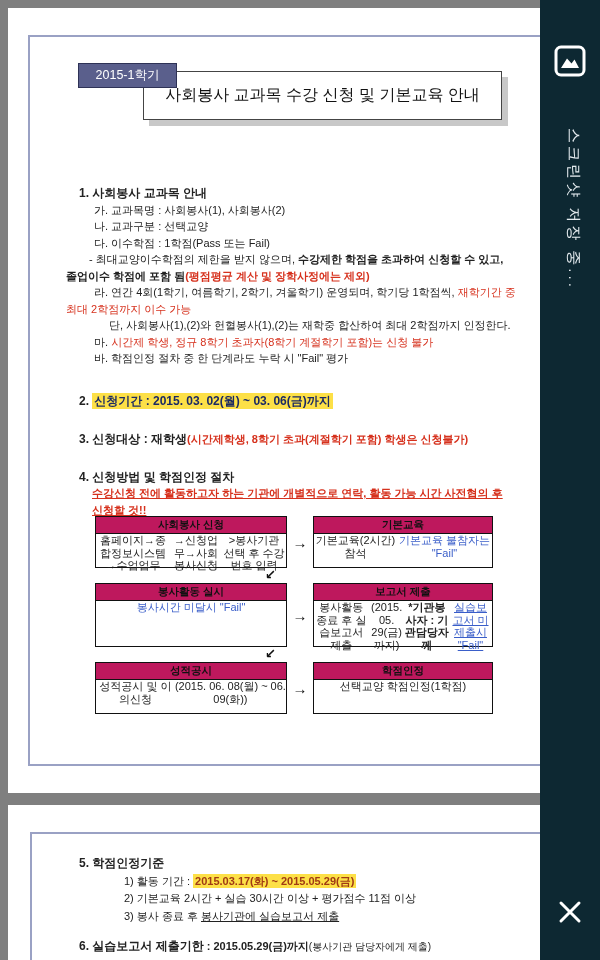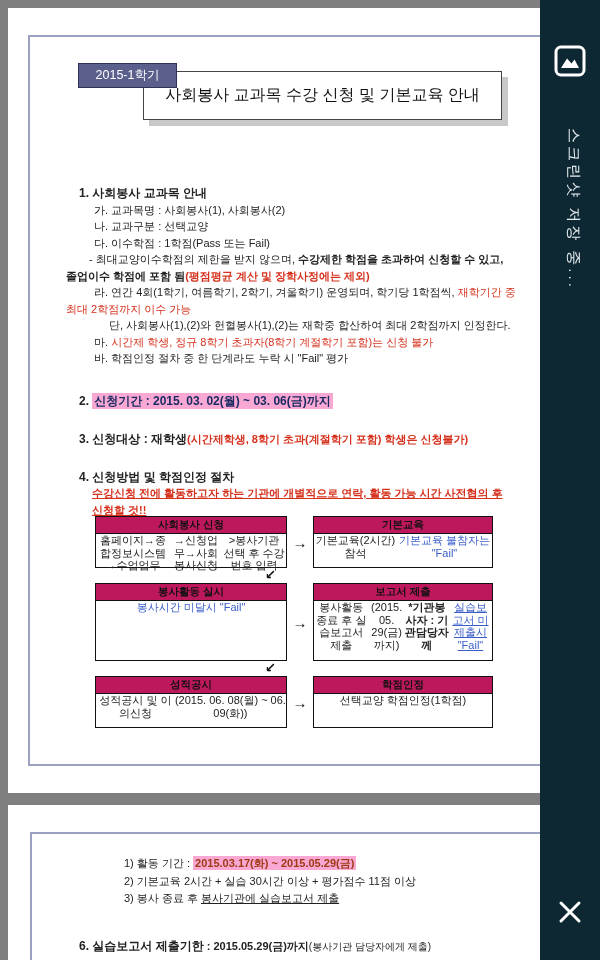--- a/index.html
+++ b/index.html
@@ -33,32 +33,32 @@
   #p2list{top:50px;line-height:17.5px;}
   #p2s6{top:133px;}
 
   
   .b{font-weight:bold;}
   .h{font-weight:bold;font-size:12px;}
   .r{color:#d6311d;}
   .bl{color:#3a5ec9;}
   .nv{color:#1c2a63;}
   .mr{color:#a03a14;}
-  .hl{background:#f9a8d4;padding:1px 2px;}
+  .hl{background:#fde047;padding:1px 2px;}
   .u{text-decoration:underline;}
   .sm{font-size:10px;}
 
   
   #flow{position:absolute;left:87px;top:508px;width:400px;}
   .frow{display:flex;align-items:stretch;}
   .fbox{border:1.6px solid #111;background:#fff;display:flex;flex-direction:column;box-sizing:border-box;}
   .frow .fbox:first-child{width:192px;}
   .frow .fbox:last-child{width:180px;}
   .r0 .fbox{height:52px;}
-  .r1 .fbox{height:78px;}
+  .r1 .fbox{height:64px;}
   .r2 .fbox{height:52px;}
   .harrow{width:26px;display:flex;align-items:center;justify-content:center;
           font-size:15px;font-weight:bold;color:#111;}
   .diag{height:15px;line-height:14px;padding-left:170px;font-size:13px;font-weight:bold;color:#111;}
   .fhead{background:#be185d;border-bottom:1.6px solid #111;font-weight:bold;font-size:10.5px;
          text-align:center;padding:1px 0;color:#111;}
   .fbody{flex:1;display:flex;flex-direction:row;justify-content:center;
          font-size:11px;line-height:12.5px;text-align:center;color:#222;}
 
   
@@ -163,20 +163,21 @@
                 <div><span>선택교양 학점인정(1학점)</span></div>
               </div>
             </div>
           </div>
         </div>
     </div>
 
     <div class="page page2">
       <div class="frame frame2"></div>
       <div class="tblock" id="p2list">
+          <div class="line" style="padding-left: 13px;"><span class="h">5. 학점인정기준</span></div>
           <div class="line" style="padding-left: 58px;"><span>1) 활동 기간 : </span><span class="b mr hl">2015.03.17(화) ~ 2015.05.29(금)</span></div>
           <div class="line" style="padding-left: 58px;"><span>2) 기본교육 2시간 + 실습 30시간 이상 + 평가점수 11점 이상</span></div>
           <div class="line" style="padding-left: 58px;"><span>3) 봉사 종료 후 </span><span class="u">봉사기관에 실습보고서 제출</span></div>
         </div>
       <div class="tblock" id="p2s6">
           <div class="line" style="padding-left: 13px;"><span class="h">6. 실습보고서 제출기한</span><span class="b"> : </span><span class="b">2015.05.29(금)까지</span><span class="sm">(봉사기관 담당자에게 제출)</span></div>
         </div>
     </div>
 
   </div>

